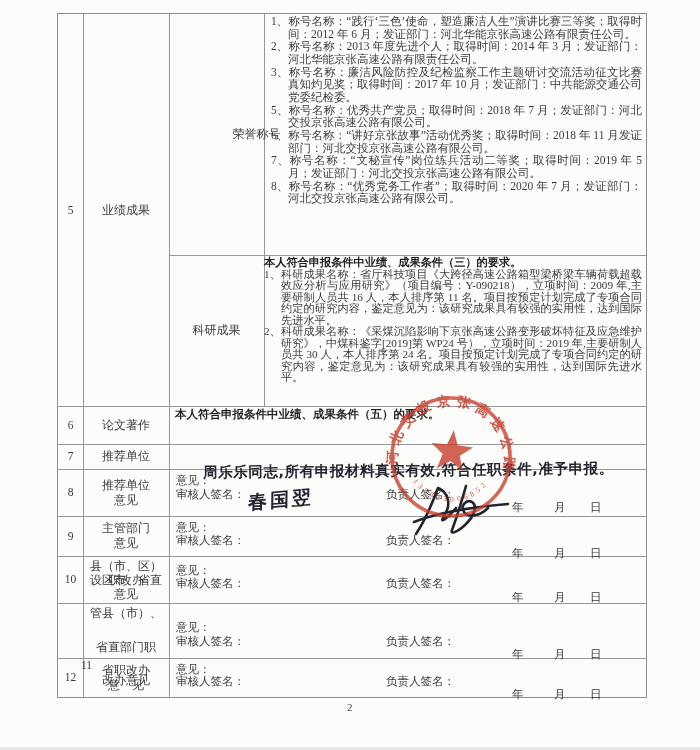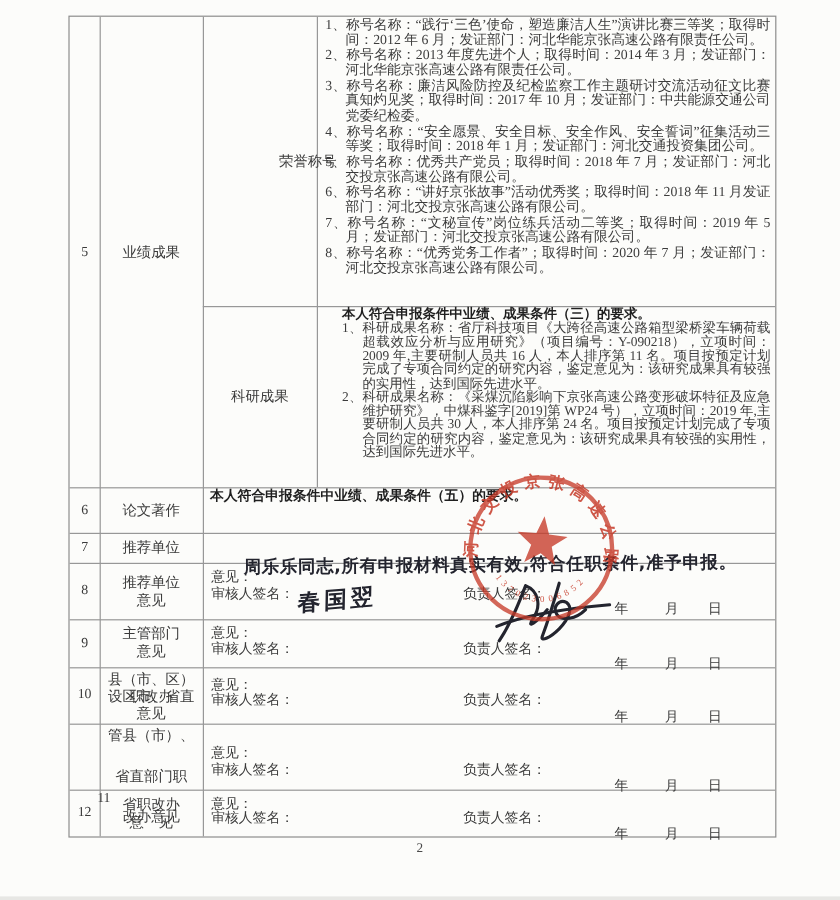--- a/index.html
+++ b/index.html
@@ -17,21 +17,21 @@
   }
   .vline{position:absolute;width:1px;background:#979797;}
   .hline{position:absolute;height:1px;background:#979797;}
   .cell{position:absolute;display:flex;align-items:center;justify-content:center;
         text-align:center;font-size:12px;color:#3a3a3a;line-height:15px;}
   .cell.col-label{flex-direction:column;}
   .num{font-size:11.5px;}
   
   .content{position:absolute;font-size:11.5px;color:#3b3b3b;text-align:justify;}
   .honor-content{left:206px;top:1px;right:4px;line-height:12.65px;padding-left:7px;}
-  .research-content{left:206px;top:243px;right:4px;line-height:11.5px;font-size:11.2px;padding-left:21px;}
+  .research-content{left:206px;top:243px;right:4px;line-height:11.5px;font-size:11.2px;padding-left:0;}
   .paper-content{left:111px;top:394px;right:4px;line-height:12.5px;padding-left:6px;}
   .item{padding-left:17px;text-indent:-17px;}
   .bold-line{font-weight:bold;color:#1f1f1f;}
   .paper-body{text-indent:1.6em;}
   
   .oprow{position:absolute;left:111px;right:0;font-size:11.5px;color:#3a3a3a;}
   .oprow span{position:absolute;white-space:nowrap;}
   .op-l{left:7px;}
   .resp{left:217px;}
   .yy{left:343px;} .mm{left:385px;} .dd{left:421px;}
@@ -106,21 +106,20 @@
   </div>
   <div class="cell col-label" style="left:25px;top:644px;width:86px;height:39px;">
     <div>省职改办</div>
     <div>意　见</div>
   </div>
 
   <div class="content honor-content">
     <div class="item">1、称号名称：“践行‘三色’使命，塑造廉洁人生”演讲比赛三等奖；取得时间：2012 年 6 月；发证部门：河北华能京张高速公路有限责任公司。</div>
     <div class="item">2、称号名称：2013 年度先进个人；取得时间：2014 年 3 月；发证部门：河北华能京张高速公路有限责任公司。</div>
     <div class="item">3、称号名称：廉洁风险防控及纪检监察工作主题研讨交流活动征文比赛真知灼见奖；取得时间：2017 年 10 月；发证部门：中共能源交通公司党委纪检委。</div>
-    <div class="item">4、称号名称：“安全愿景、安全目标、安全作风、安全誓词”征集活动三等奖；取得时间：2018 年 1 月；发证部门：河北交通投资集团公司。</div>
     <div class="item">5、称号名称：优秀共产党员；取得时间：2018 年 7 月；发证部门：河北交投京张高速公路有限公司。</div>
     <div class="item">6、称号名称：“讲好京张故事”活动优秀奖；取得时间：2018 年 11 月发证部门：河北交投京张高速公路有限公司。</div>
     <div class="item">7、称号名称：“文秘宣传”岗位练兵活动二等奖；取得时间：2019 年 5 月；发证部门：河北交投京张高速公路有限公司。</div>
     <div class="item">8、称号名称：“优秀党务工作者”；取得时间：2020 年 7 月；发证部门：河北交投京张高速公路有限公司。</div>
   </div>
 
   <div class="content research-content">
     <div class="bold-line">本人符合申报条件中业绩、成果条件（三）的要求。</div>
     <div class="item">1、科研成果名称：省厅科技项目《大跨径高速公路箱型梁桥梁车辆荷载超载效应分析与应用研究》（项目编号：Y-090218），立项时间：2009 年,主要研制人员共 16 人，本人排序第 11 名。项目按预定计划完成了专项合同约定的研究内容，鉴定意见为：该研究成果具有较强的实用性，达到国际先进水平。</div>
     <div class="item">2、科研成果名称：《采煤沉陷影响下京张高速公路变形破坏特征及应急维护研究》，中煤科鉴字[2019]第 WP24 号），立项时间：2019 年,主要研制人员共 30 人，本人排序第 24 名。项目按预定计划完成了专项合同约定的研究内容，鉴定意见为：该研究成果具有较强的实用性，达到国际先进水平。</div>

